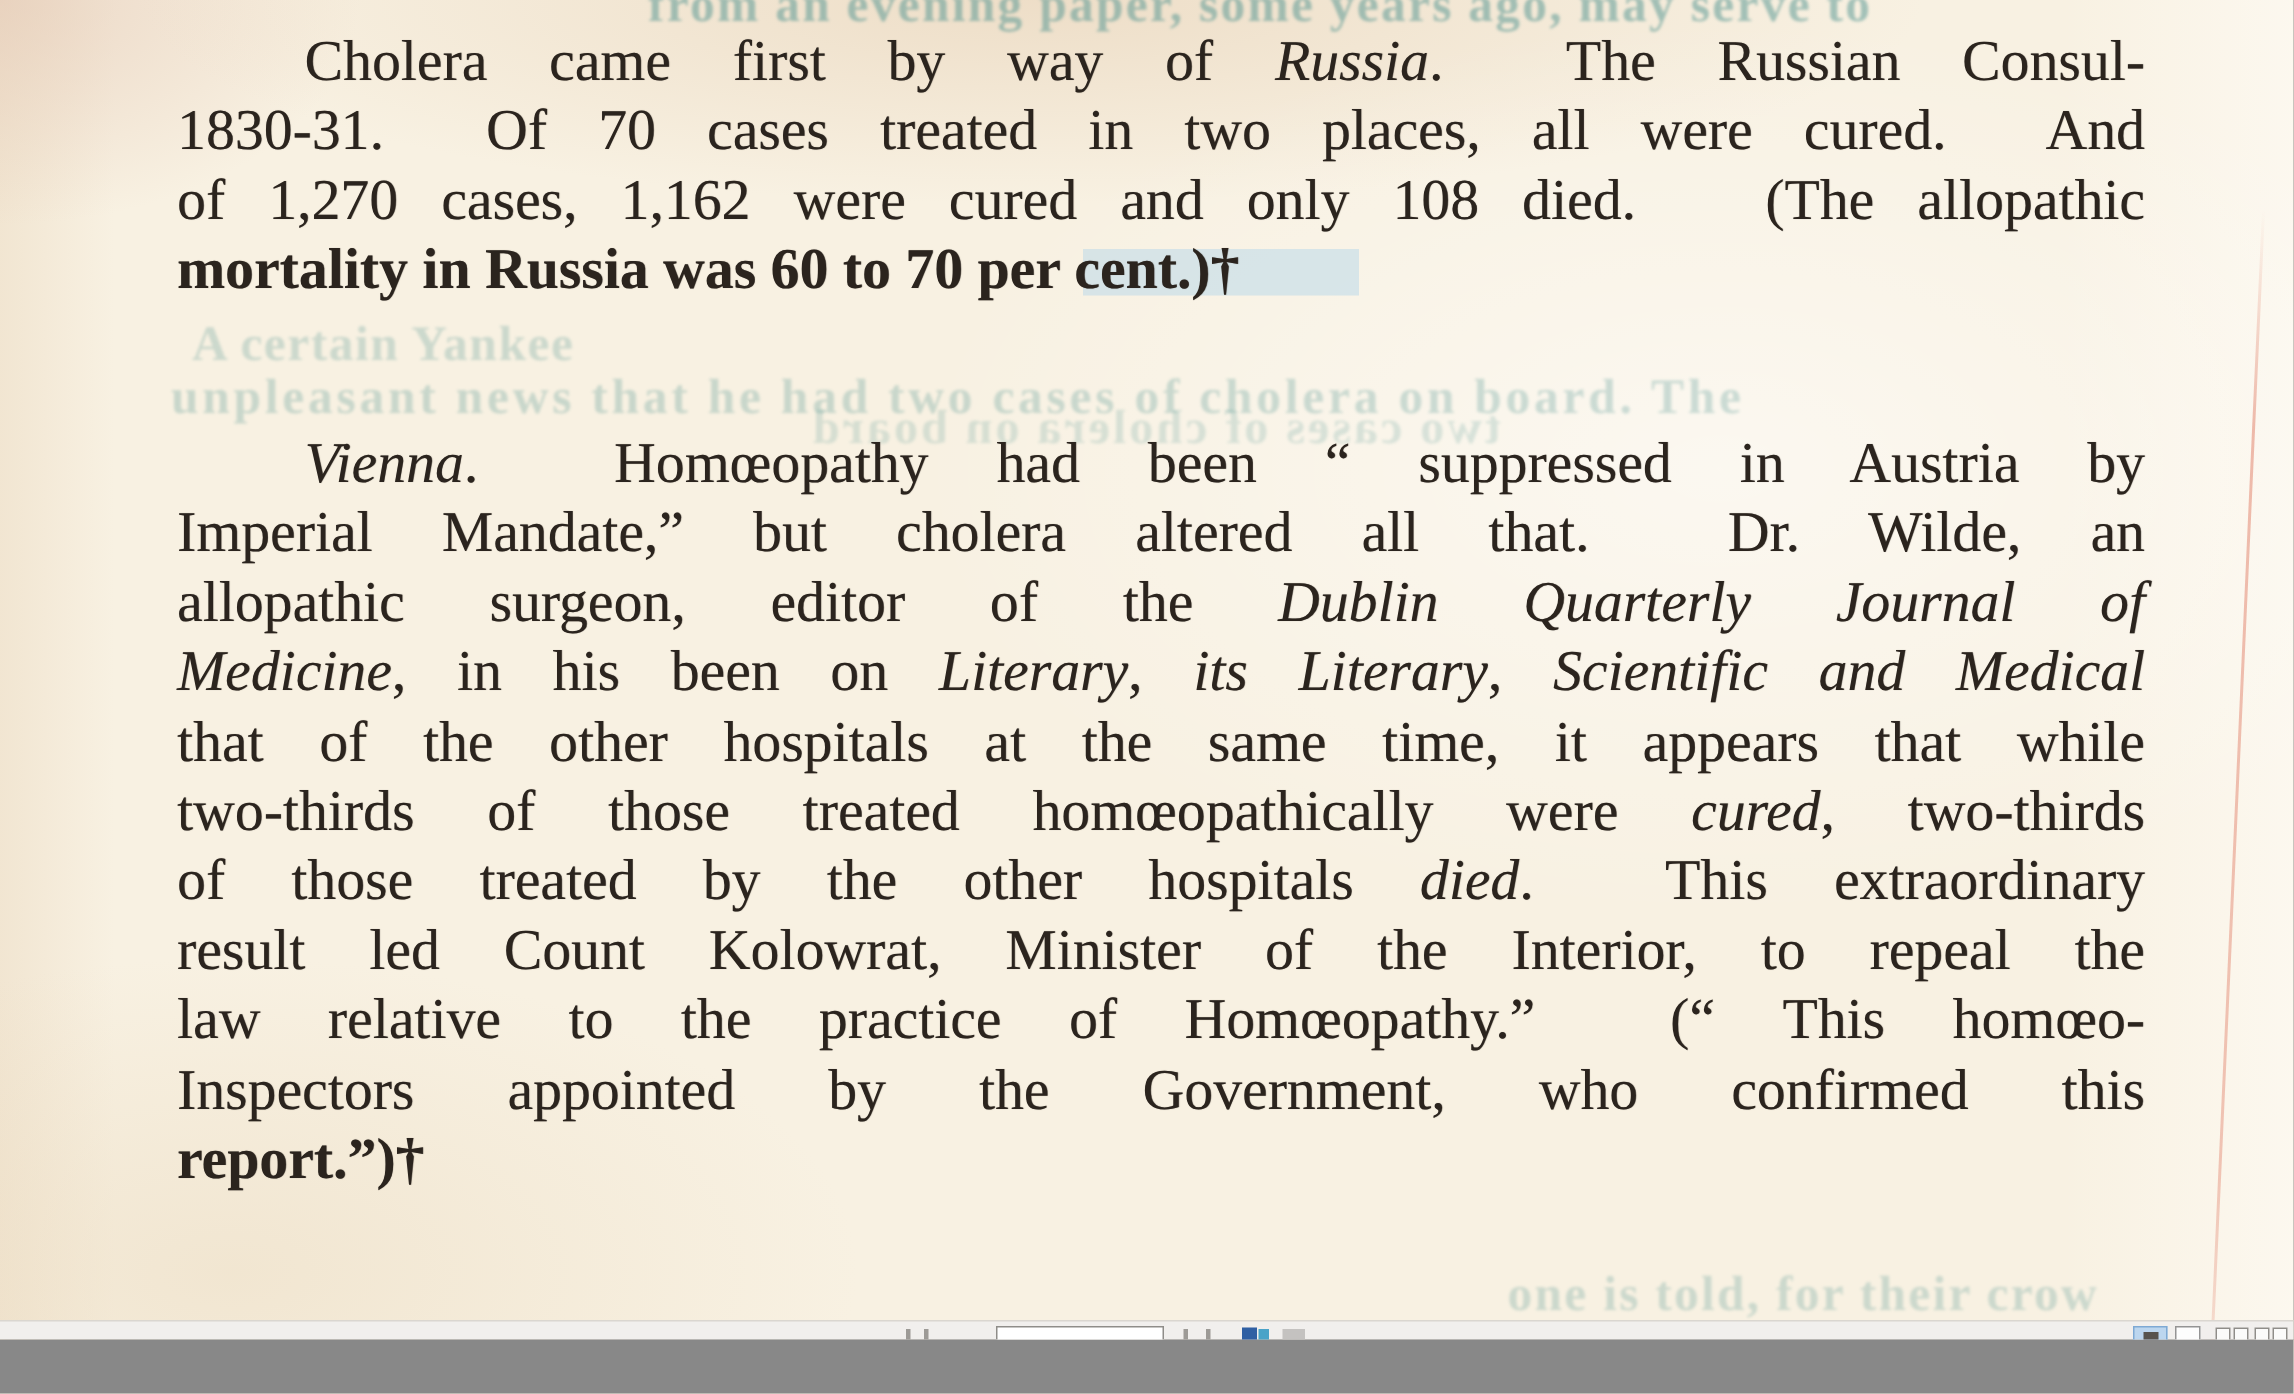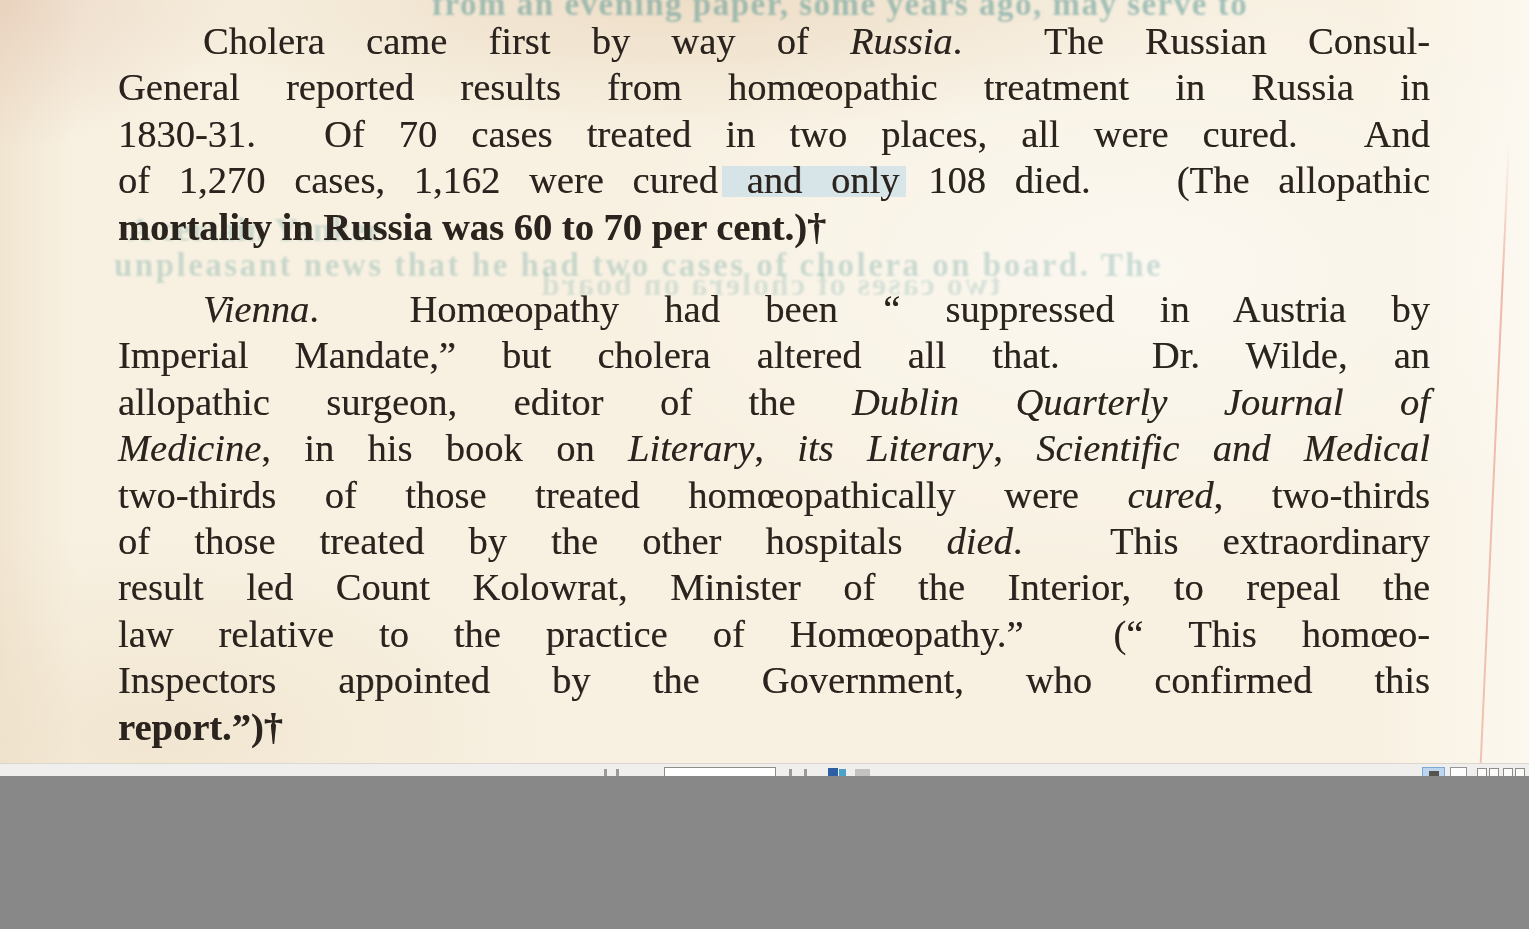--- a/index.html
+++ b/index.html
@@ -1,16 +1,16 @@
 <!DOCTYPE html>
 <html><head>
 <meta charset="utf-8">
 <style>
   html,body{margin:0;padding:0;background:#888;}
-  .stage{position:relative;width:1529px;height:776px;overflow:hidden;
+  .stage{position:relative;width:1529px;height:893px;overflow:hidden;
          font-family:"Liberation Serif", serif;}
   .paper{position:absolute;inset:0;background:#f8f1e2;
     background-image:
       radial-gradient(900px 500px at 75% 35%, rgba(255,255,255,0.50), rgba(255,255,255,0) 60%),
       radial-gradient(600px 300px at 10% 95%, rgba(233,216,188,0.45), rgba(233,216,188,0) 70%),
       radial-gradient(700px 160px at 45% 0%, rgba(229,206,178,0.55), rgba(229,206,178,0) 85%),
       radial-gradient(320px 200px at 0% 0%, rgba(227,198,178,0.60), rgba(227,198,178,0) 75%),
       linear-gradient(90deg, rgba(236,220,196,0.55) 0%, rgba(236,220,196,0) 5%, rgba(255,255,255,0) 90%, rgba(253,249,241,0.85) 100%);
   }
   
@@ -68,30 +68,30 @@
         <div class="ghost" style="left: 432px; top: -14px; font-size: 33px; opacity: 0.5; letter-spacing: 1.5px;">from an evening paper, some years ago, may serve to</div>
         <div class="ghost" style="left: 128px; top: 212px; font-size: 33px; opacity: 0.26; letter-spacing: 1px;">A certain Yankee</div>
         <div class="ghost" style="left: 114px; top: 247px; font-size: 33px; opacity: 0.28; letter-spacing: 2.5px;">unpleasant news that he had two cases of cholera on board. The</div>
         <div class="ghost mir" style="left: 540px; top: 266px; font-size: 32px; opacity: 0.2; letter-spacing: 2px;">two cases of cholera on board</div>
         <div class="ghost" style="left: 1005px; top: 845px; font-size: 33px; opacity: 0.26; letter-spacing: 1.5px;">one is told, for their crow</div>
       </div>
     <div class="highlight"></div>
     <div class="textcol">
       <div class="para" id="para-0">
           <div class="line first"><span>Cholera came first by way of </span><span class="it">Russia</span><span>.&nbsp; The Russian Consul-</span></div>
-          <div class="line"><span>General reported results from homœopathic treatment in Russia in</span></div>
           <div class="line"><span>1830-31.&nbsp; Of 70 cases treated in two places, all were cured.&nbsp; And</span></div>
           <div class="line"><span>of 1,270 cases, 1,162 were cured and only 108 died.&nbsp;&nbsp; (The allopathic</span></div>
           <div class="line last"><span>mortality in Russia was 60 to 70 per cent.)†</span></div>
         </div>
       <div class="para" id="para-1">
           <div class="line first"><span class="it">Vienna</span><span>.&nbsp; Homœopathy had been “&nbsp;suppressed in Austria by</span></div>
           <div class="line"><span>Imperial Mandate,” but cholera altered all that.&nbsp; Dr. Wilde, an</span></div>
           <div class="line"><span>allopathic surgeon, editor of the </span><span class="it">Dublin Quarterly Journal of</span></div>
-          <div class="line"><span class="it">Medicine</span><span>, in his book on </span><span class="it">Literary</span><span>, </span><span class="it">its Literary</span><span>, </span><span class="it">Scientific and Medical</span></div>
+          <div class="line"><span class="it">Medicine</span><span>, in his been on </span><span class="it">Literary</span><span>, </span><span class="it">its Literary</span><span>, </span><span class="it">Scientific and Medical</span></div>
+          <div class="line"><span>that of the other hospitals at the same time, it appears that while</span></div>
           <div class="line"><span>two-thirds of those treated homœopathically were </span><span class="it">cured</span><span>, two-thirds</span></div>
           <div class="line"><span>of those treated by the other hospitals </span><span class="it">died</span><span>.&nbsp; This extraordinary</span></div>
           <div class="line"><span>result led Count Kolowrat, Minister of the Interior, to repeal the</span></div>
           <div class="line"><span>law relative to the practice of Homœopathy.”&nbsp; (“&nbsp;This homœo-</span></div>
           <div class="line"><span>Inspectors appointed by the Government, who confirmed this</span></div>
           <div class="line last"><span>report.”)†</span></div>
         </div>
     </div>
     <div class="crease"></div>
   </div>

